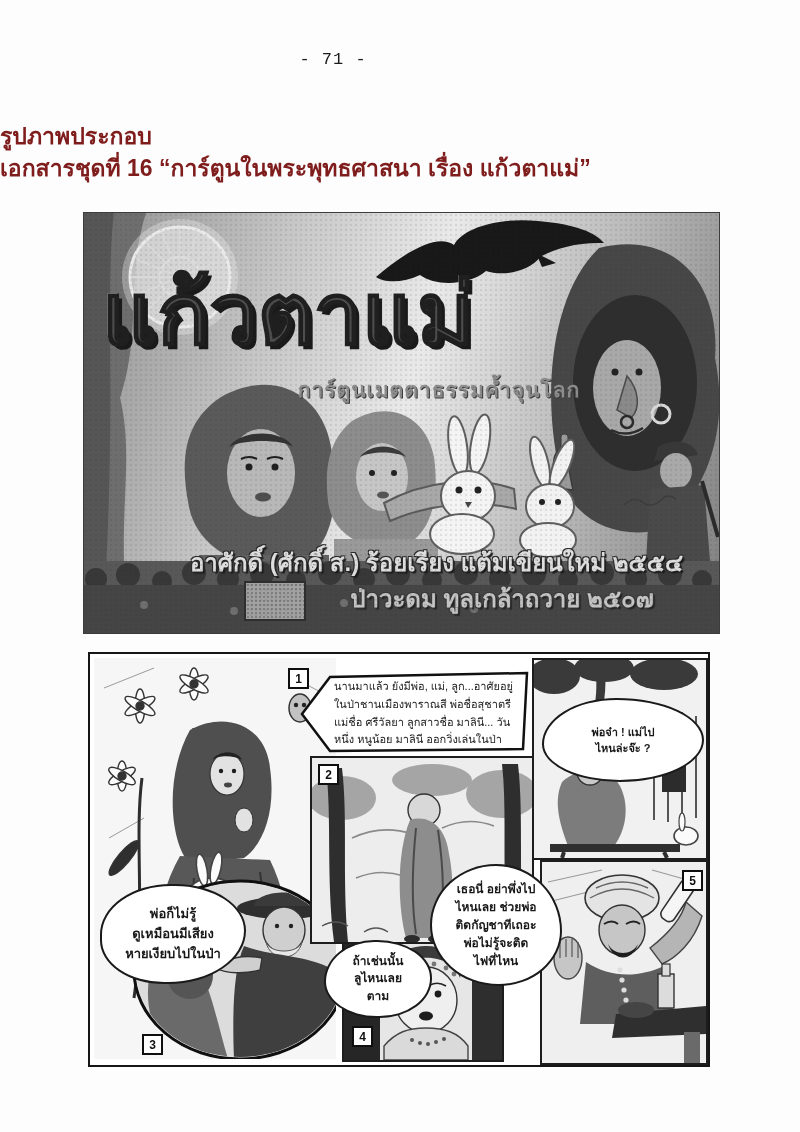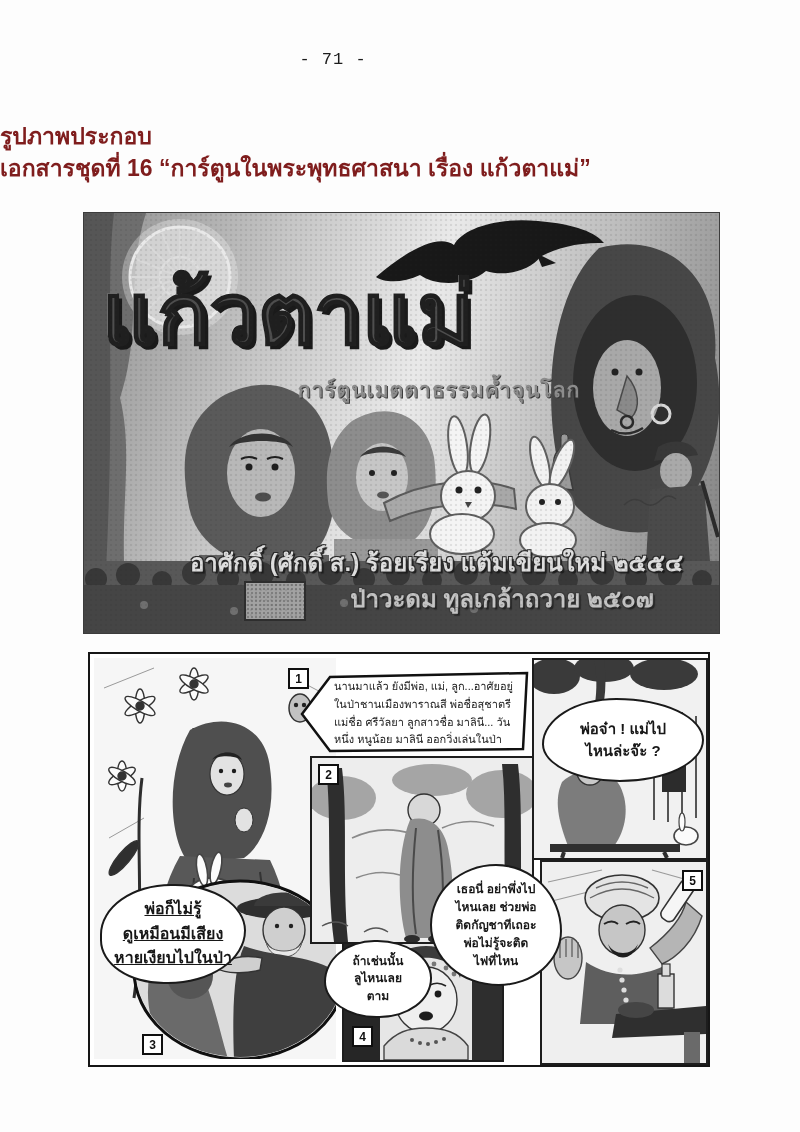--- a/index.html
+++ b/index.html
@@ -330,21 +330,21 @@
         <rect x="16" y="184" width="130" height="8" fill="#2f2f2f"></rect>
         <line x1="30" y1="192" x2="28" y2="198" stroke="#2f2f2f" stroke-width="4"></line>
         <line x1="130" y1="192" x2="133" y2="198" stroke="#2f2f2f" stroke-width="4"></line>
       </g>
       <g>
           <ellipse cx="152" cy="176" rx="12" ry="9" fill="#fbfbfb" stroke="#444" stroke-width="1.6"></ellipse>
           <ellipse cx="148" cy="162" rx="3" ry="9" fill="#fbfbfb" stroke="#444" stroke-width="1.2"></ellipse>
         </g>
     </svg>
   </div>
-  <div class="cloud" style="left:452px;top:44px;width:158px;height:80px;font-size:15px;line-height:1.5;border-radius:46% 54% 52% 48% / 55% 50% 50% 45%;">พ่อจ๋า ! แม่ไป
+  <div class="cloud" style="left:452px;top:44px;width:158px;height:80px;font-size:11px;line-height:1.5;border-radius:46% 54% 52% 48% / 55% 50% 50% 45%;">พ่อจ๋า ! แม่ไป
 ไหนล่ะจ๊ะ ?</div>
 
   <div class="panel" style="left:220px;top:102px;width:220px;height:184px;">
     <svg width="220" height="184" viewBox="0 0 220 184">
       <rect width="220" height="184" fill="#ededed"></rect>
       <g fill="#767676" opacity=".6">
           <ellipse cx="30" cy="40" rx="34" ry="22"></ellipse>
           <ellipse cx="190" cy="36" rx="36" ry="24"></ellipse>
           <ellipse cx="120" cy="22" rx="40" ry="16"></ellipse>
         </g>
@@ -361,21 +361,21 @@
         <path d="M104,70 C100,110 100,150 104,176 M126,72 C132,112 132,150 127,176" stroke="#4a4a4a" stroke-width="2" fill="none"></path>
         <ellipse cx="100" cy="181" rx="8" ry="4" fill="#2c2c2c"></ellipse>
           <ellipse cx="124" cy="181" rx="8" ry="4" fill="#2c2c2c"></ellipse>
       </g>
       <g stroke="#555" stroke-width="1.4">
           <path d="M10,168 q14,-8 26,0 M52,174 q12,-8 24,0 M150,170 q12,-8 26,0" fill="none"></path>
         </g>
     </svg>
   </div>
 
-  <div class="cloud" style="left:10px;top:230px;width:142px;height:96px;font-size:16px;line-height:1.55;border-radius:50% 50% 55% 45% / 52% 48% 55% 45%;text-decoration:underline;">พ่อก็ไม่รู้
+  <div class="cloud" style="left:10px;top:230px;width:142px;height:96px;font-size:13px;line-height:1.55;border-radius:50% 50% 55% 45% / 52% 48% 55% 45%;">พ่อก็ไม่รู้
 ดูเหมือนมีเสียง
 หายเงียบไปในป่า</div>
 
   <div class="panel" style="left:252px;top:288px;width:158px;height:116px;">
     <svg width="158" height="116" viewBox="0 0 158 116">
       <rect width="158" height="116" fill="#e6e6e6"></rect>
       <rect x="0" y="0" width="36" height="116" fill="#262626"></rect>
       <rect x="128" y="0" width="30" height="116" fill="#2e2e2e"></rect>
       <g>
         <path d="M48,34 C54,8 108,6 116,34 C120,22 112,2 82,2 C52,2 44,22 48,34 Z" fill="#3b3b3b"></path>

